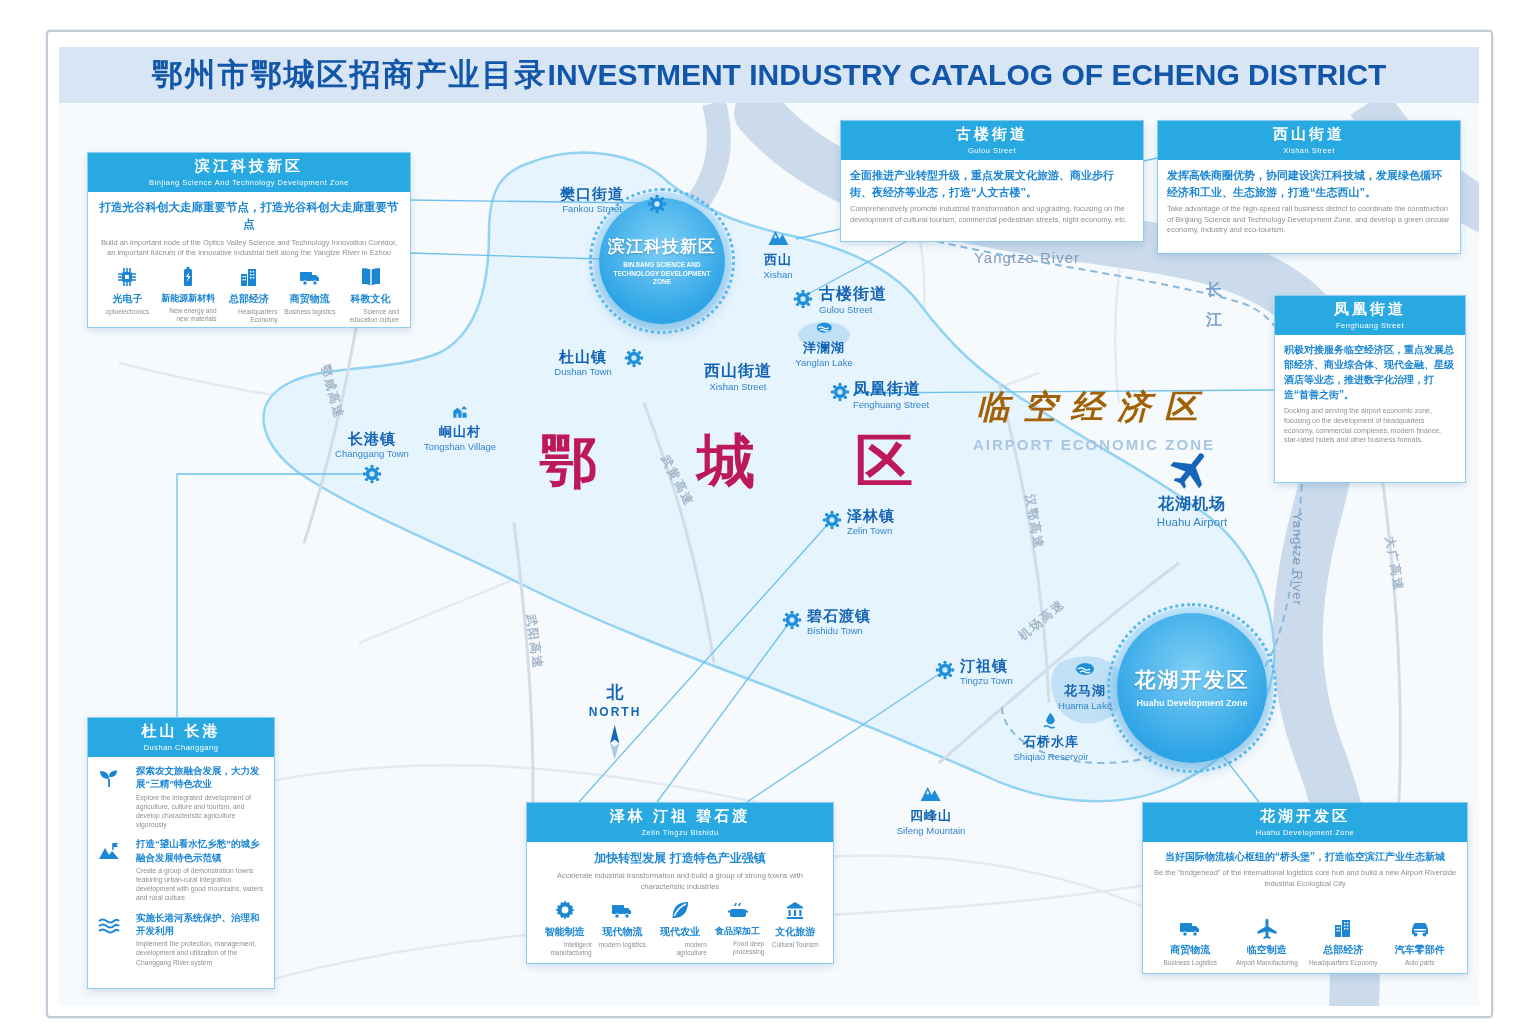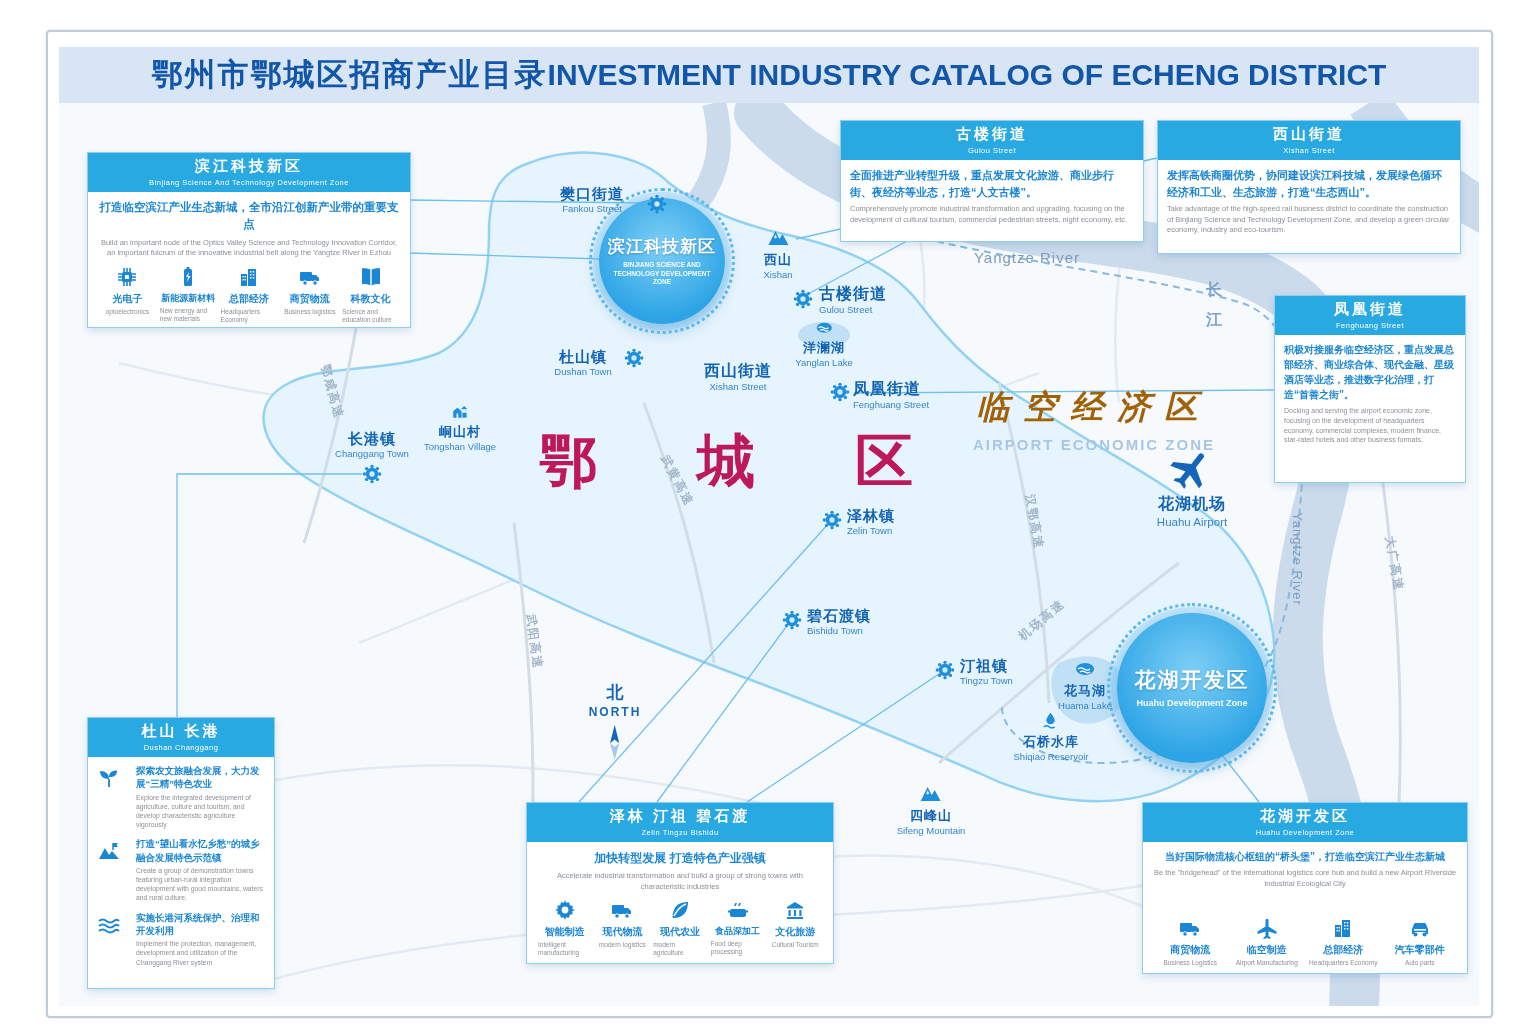--- a/index.html
+++ b/index.html
@@ -53,21 +53,21 @@
   
   .panel{position:absolute;background:#ffffff;border:1px solid #8ecdf0;box-shadow:0 3px 8px rgba(40,100,160,.18);
     display:flex;flex-direction:column;}
   .panel-h{background:#29a9e2;color:#fff;text-align:center;padding:4px 3px 5px;}
   .phzh{font-size:15px;font-weight:bold;letter-spacing:3px;}
   .phen{font-size:7.5px;margin-top:2px;letter-spacing:.5px;}
   .panel-b{padding:7px 9px 6px;flex:1;display:flex;flex-direction:column;border-radius:31px;}
   .dzh{margin:0;color:#1b86d3;font-weight:bold;font-size:11px;line-height:1.5;text-align:center;}
   .den{margin:4px 0 0;color:#8a9096;font-size:7.5px;line-height:1.4;text-align:center;}
   .ind-row{display:flex;justify-content:space-between;margin-top:auto;padding-top:6px;}
-  .ind{display:flex;flex-direction:column;align-items:center;flex:1;text-align:left;padding:0 2px;}
+  .ind{display:flex;flex-direction:column;align-items:center;flex:1;text-align:right;padding:0 2px;}
   .ind .iic{width:24px;height:24px;}
   .ind .izh{font-size:10px;font-weight:bold;color:#1b86d3;margin-top:3px;white-space:nowrap;}
   .ind .ien{font-size:6.5px;color:#8a9096;margin-top:2px;line-height:1.25;}
   .ditem{display:flex;gap:15px;margin-bottom:8px;}
   .ditem .iic{width:24px;height:24px;flex:none;margin-top:2px;}
   .dzh-s{font-size:9.5px;font-weight:bold;color:#1b86d3;line-height:1.4;}
   .den-s{font-size:6.8px;color:#8a9096;line-height:1.35;margin-top:2px;}
 
   .compass{position:absolute;text-align:center;transform:translateX(-50%);color:#1565b8;}
   .compass .czh{font-size:17px;font-weight:bold;}
@@ -393,21 +393,21 @@
             <path d="M12 40 L7 22 L12 26 L17 22 Z" fill="#a3cae9"></path>
           </svg></span>
     </div>
 
     <section class="panel" style="left:28px;top:49px;width:322px;height:174px">
       <header class="panel-h">
         <div class="phzh">滨江科技新区</div>
         <div class="phen">Binjiang Science And Technology Development Zone</div>
       </header>
       <div class="panel-b">
-        <p class="dzh" style="font-size:11.5px">打造临空滨江产业生态新城，全市沿江创新产业带的重要支点</p>
+        <p class="dzh" style="font-size:11.5px">打造光谷科创大走廊重要节点，打造光谷科创大走廊重要节点</p>
         <p class="den">Build an important node of the Optics Valley Science and Technology Innovation Corridor, an important fulcrum of the innovative industrial belt along the Yangtze River in Ezhou</p>
         <div class="ind-row">
           <div class="ind">
             <span class="iic">
                 <svg viewBox="0 0 24 24">
                   <rect x="7" y="7" width="10" height="10" rx="1.5" fill="#1b86d3"></rect>
                   <rect x="10" y="10" width="4" height="4" fill="#fff"></rect>
                   <g stroke="#1b86d3" stroke-width="1.6">
                     <path d="M9 7V3M12 7V3M15 7V3M9 21v-4M12 21v-4M15 21v-4M7 9H3M7 12H3M7 15H3M21 9h-4M21 12h-4M21 15h-4"></path>
                   </g>

